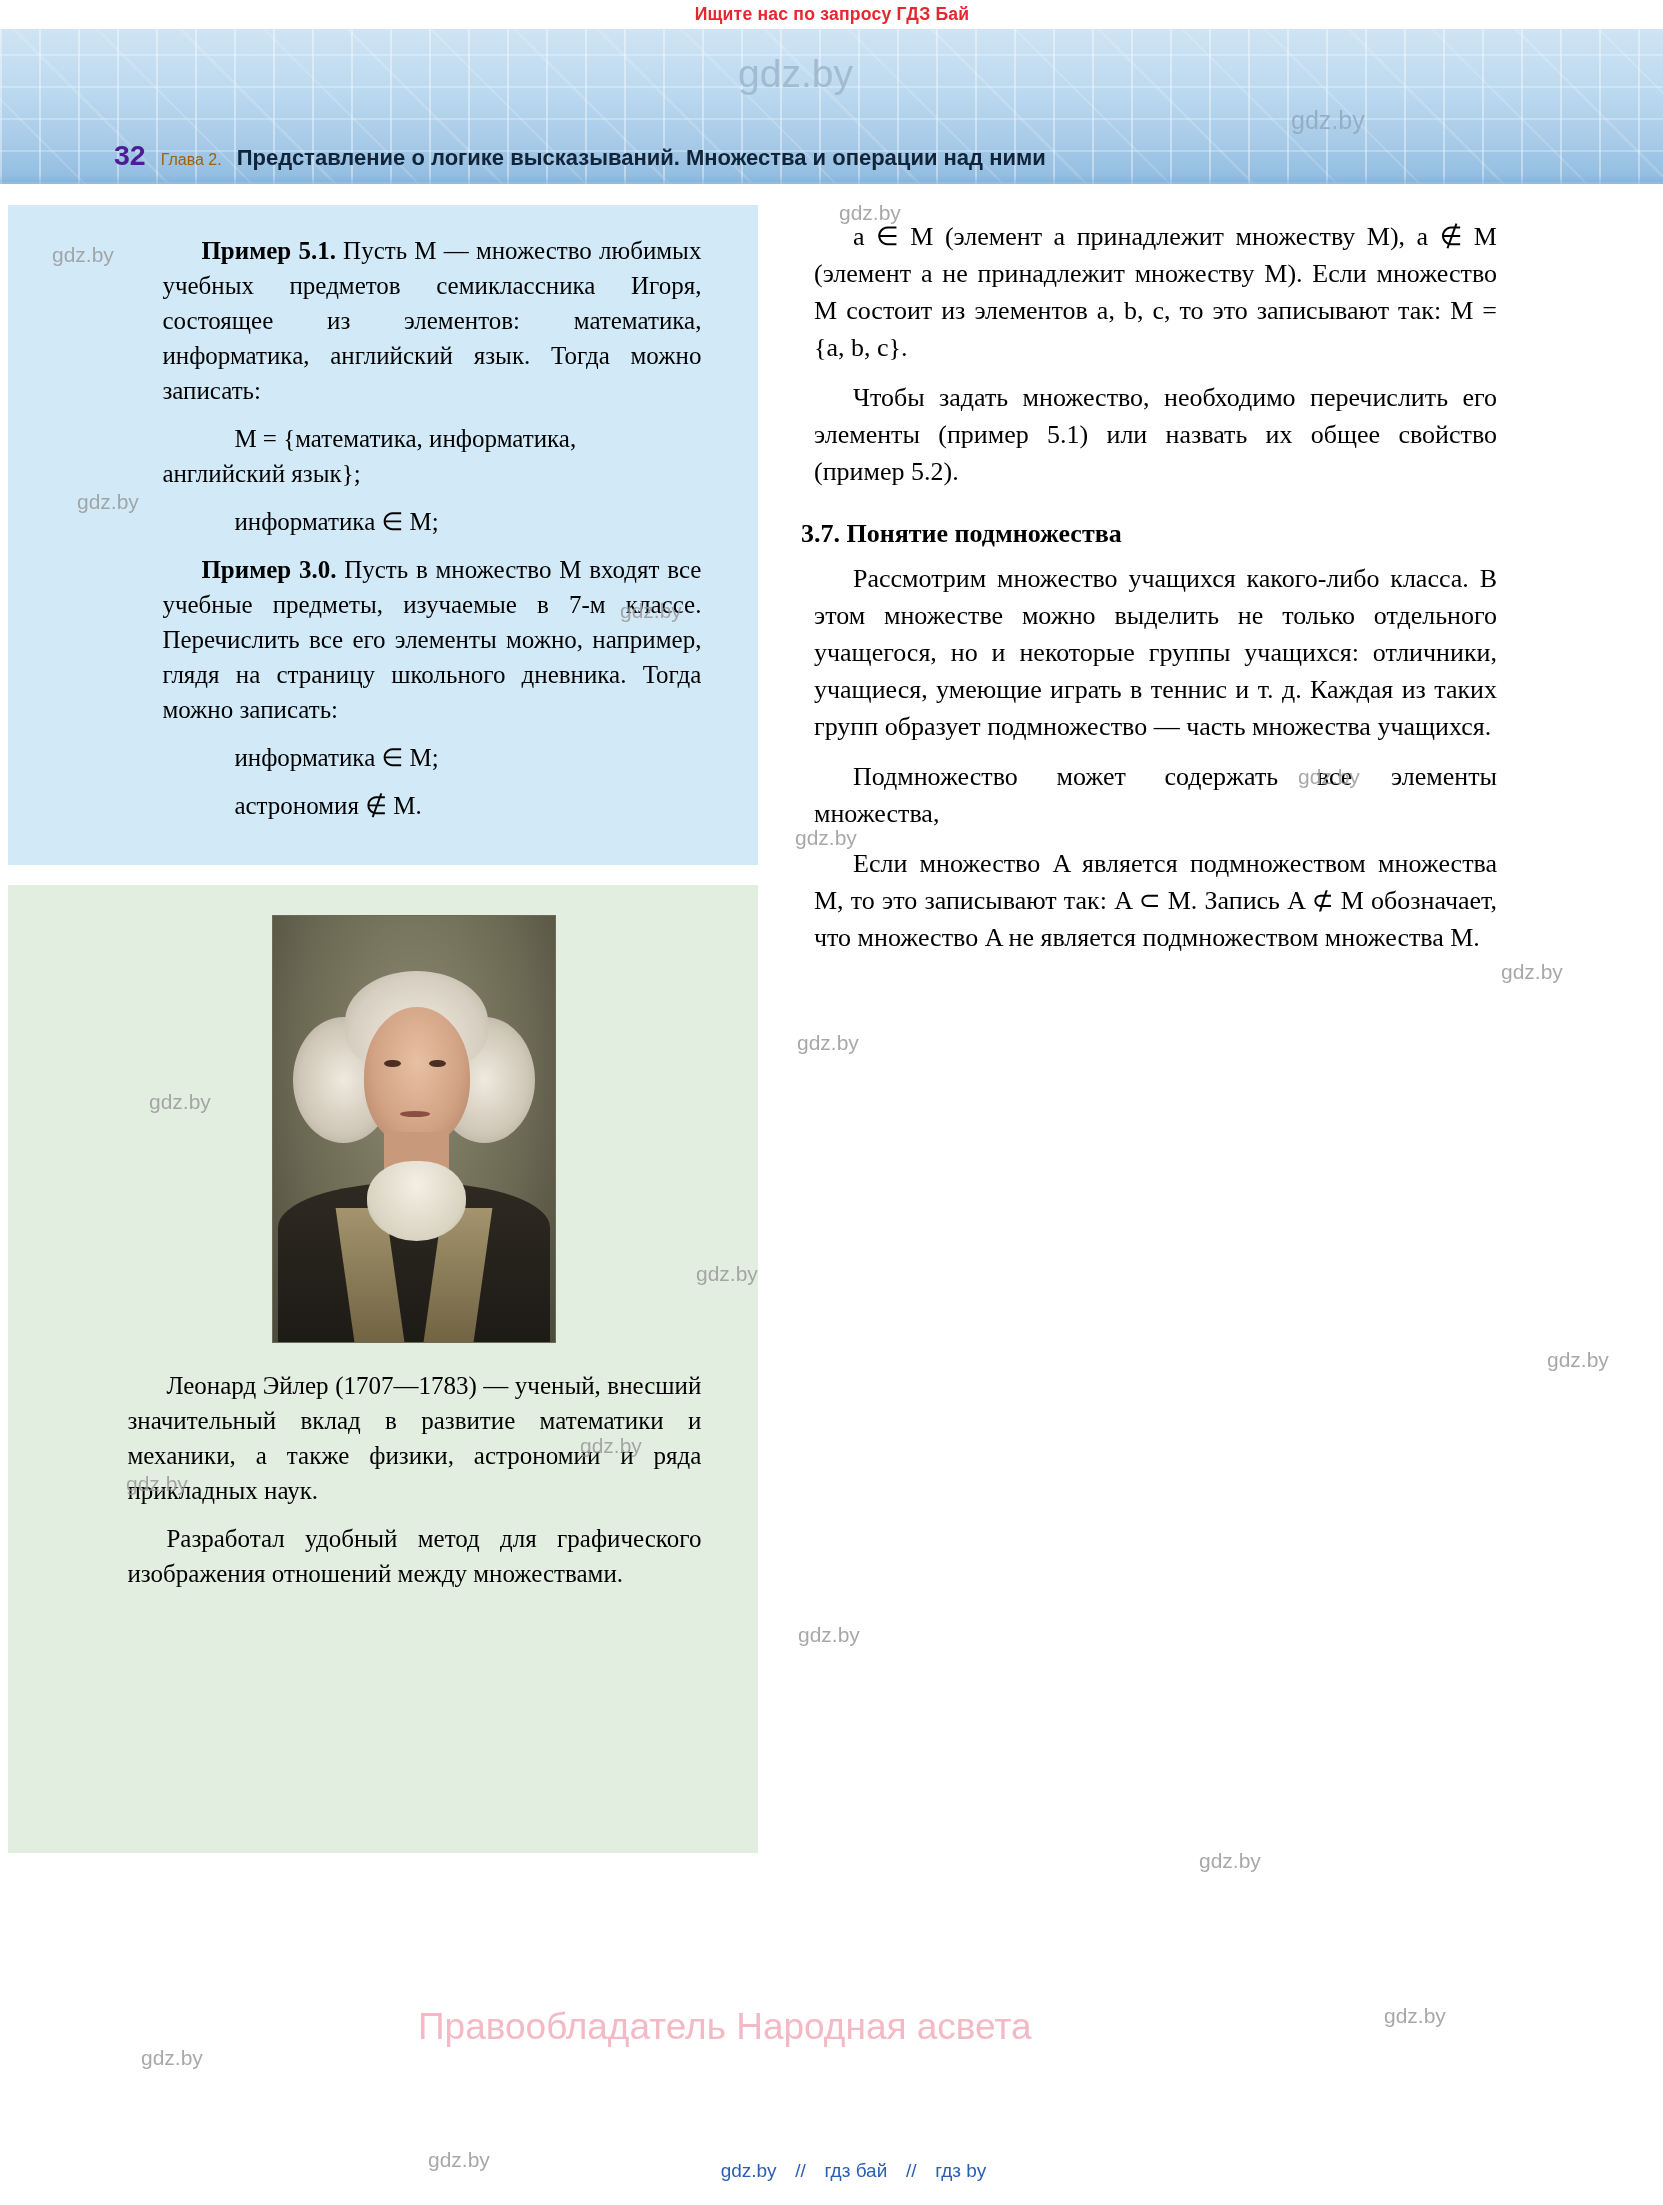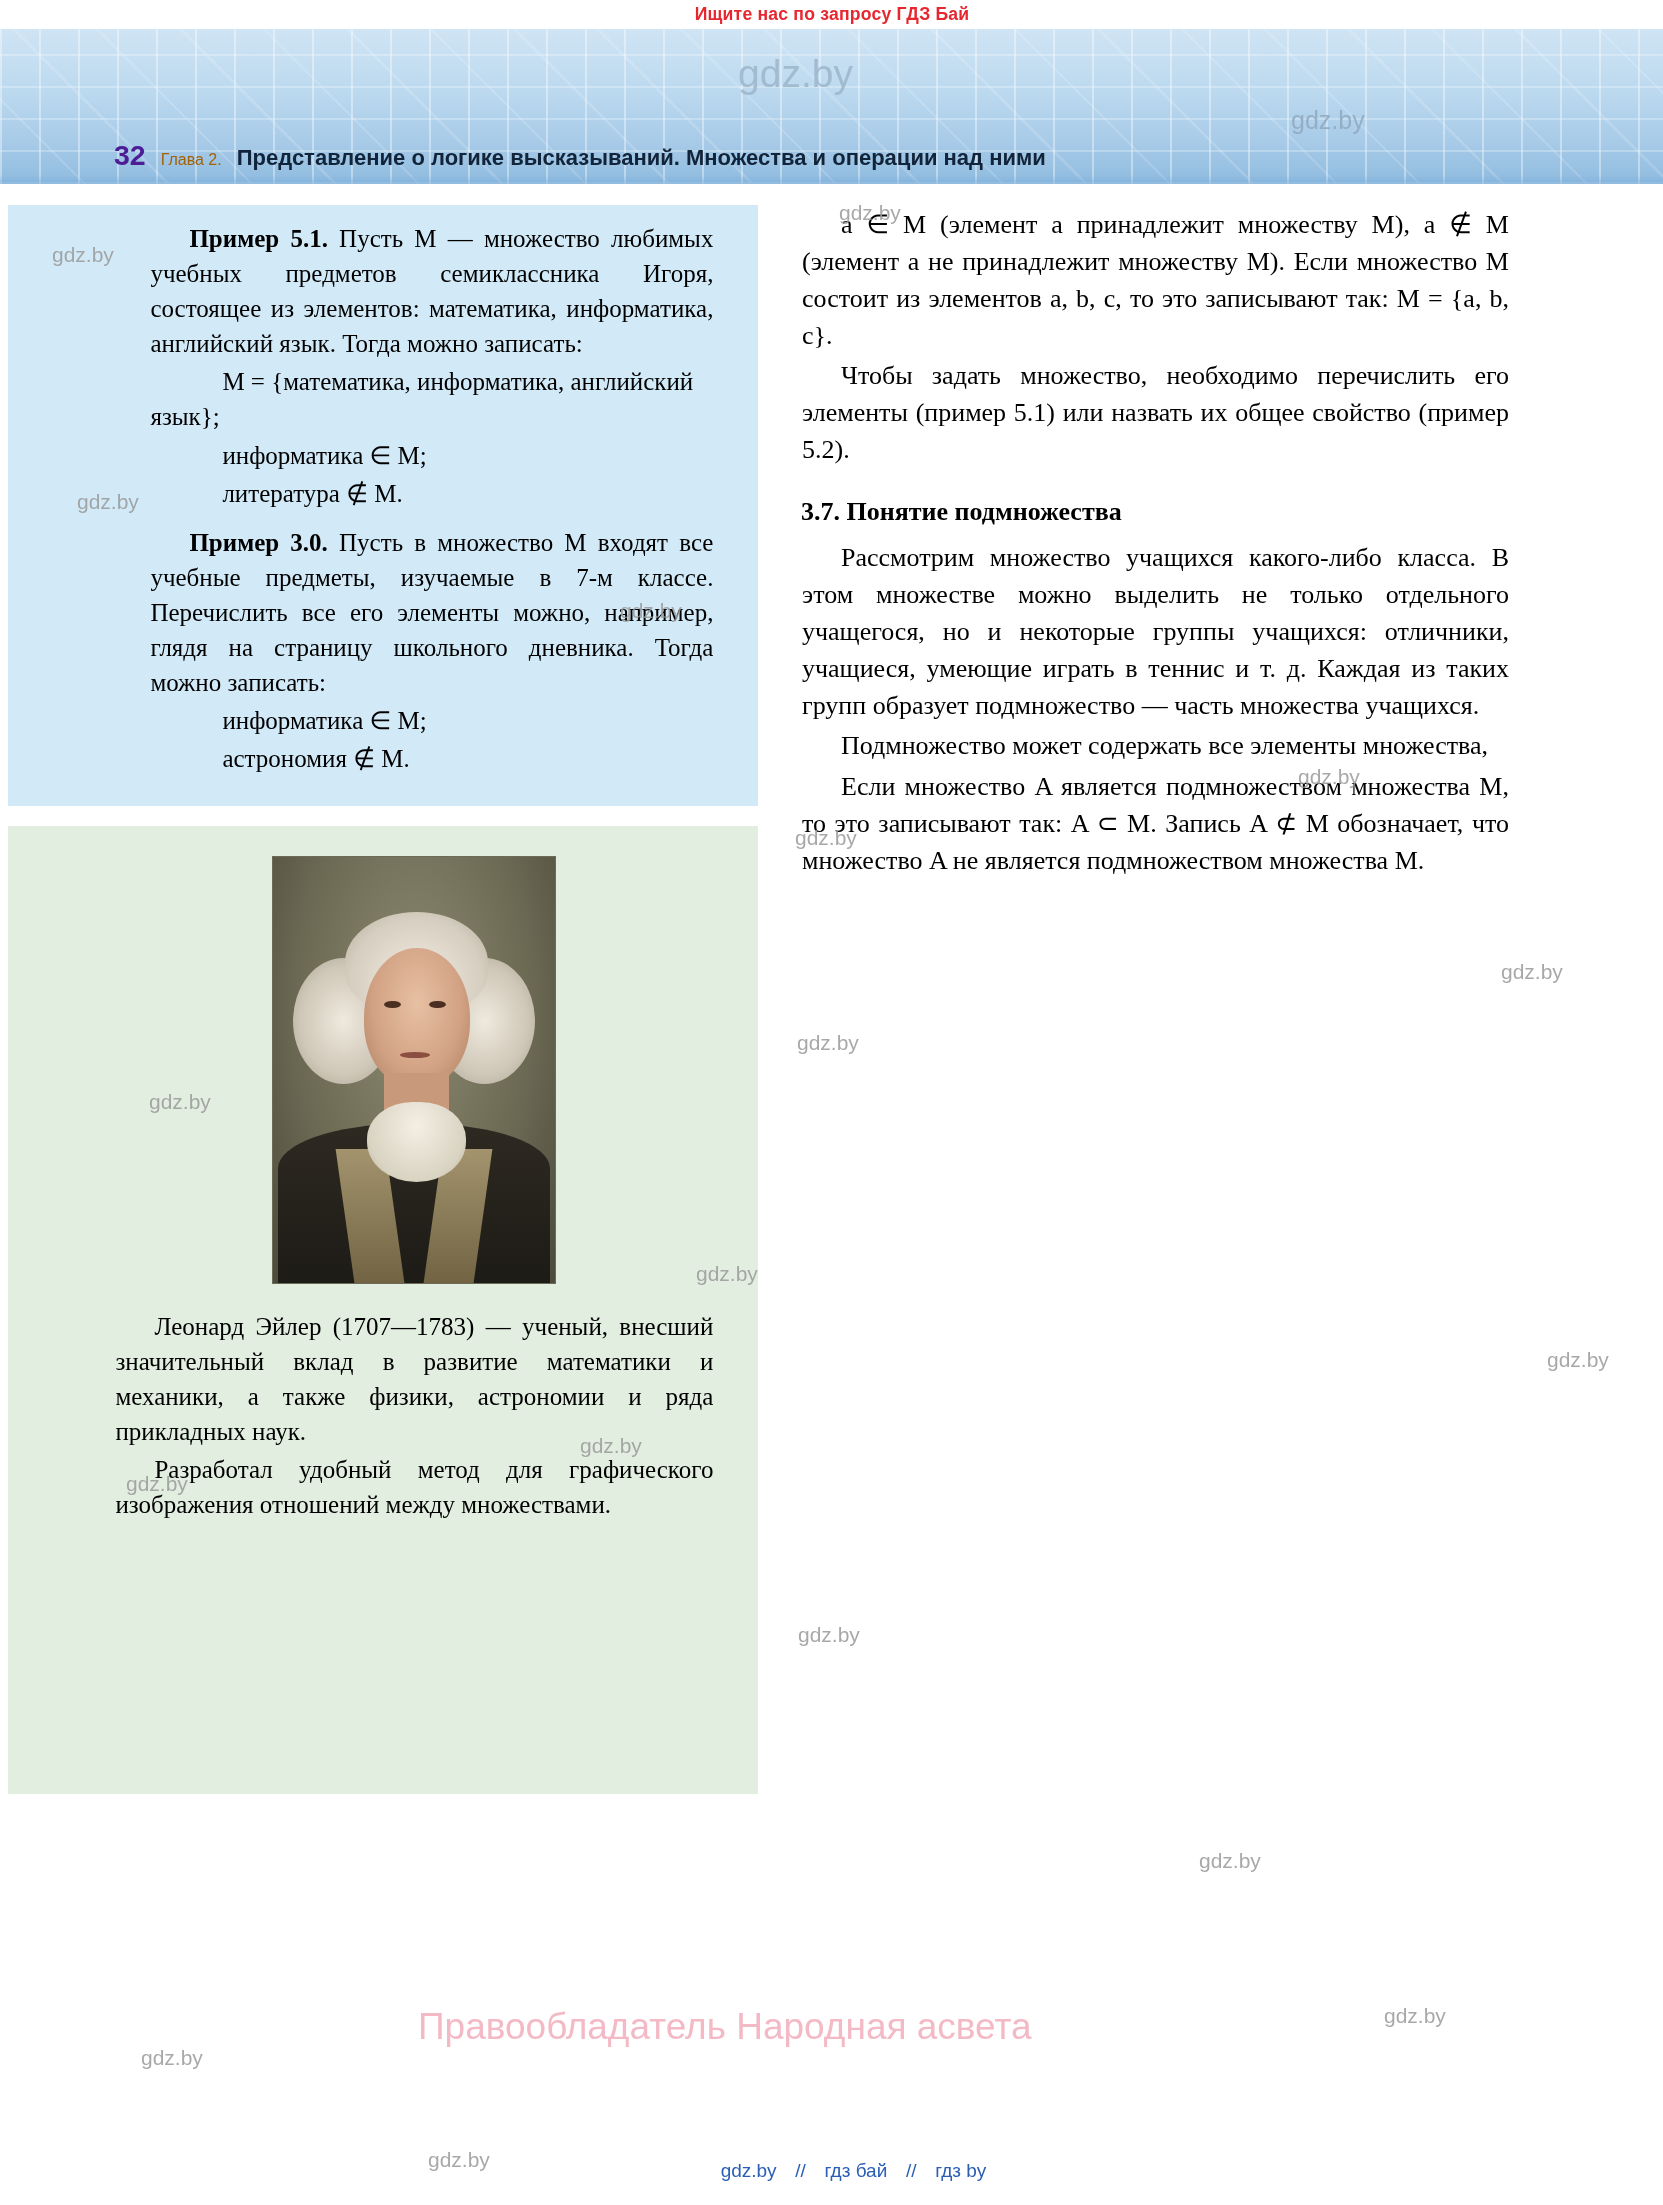--- a/index.html
+++ b/index.html
@@ -112,21 +112,21 @@
   .box-green {
     margin-top: 20px;
     background: #e2efe0;
     padding: 25px 44px 39px 106px;
     box-sizing: border-box;
     width: 750px;
     min-height: 968px;
   }
 
   p {
-    margin: 1px;
+    margin: 13px;
     font-size: 25px;
     line-height: 35px;
     text-align: justify;
     text-indent: 39px;
     color: #000;
   }
   p.noind { text-indent: 0; }
   p.center-ind { text-indent: 72px; text-align: left; }
   p + p { margin-top: 3.4px; }
 
@@ -284,21 +284,20 @@
 </div>
 
 <div class="col-left">
 
   <div class="box-blue">
     <p>
       <b>Пример 5.1.</b><span> Пусть M — множество любимых учебных предметов семиклассника Игоря, состоящее из элементов: математика, информатика, английский язык. Тогда можно записать:</span>
     </p>
     <p class="center-ind">M = {математика, информатика, английский язык};</p>
     <p class="center-ind">информатика ∈ M;</p>
-    <p class="center-ind">литература ∉ M.</p>
 
     <p style="margin-top:13.4px;">
       <b>Пример 3.0.</b><span> Пусть в множество M входят все учебные предметы, изучаемые в 7-м классе. Перечислить все его элементы можно, например, глядя на страницу школьного дневника. Тогда можно записать:</span>
     </p>
     <p class="center-ind">информатика ∈ M;</p>
     <p class="center-ind">астрономия ∉ M.</p>
   </div>
 
   <div class="box-green">
     <div class="portrait-wrap">

